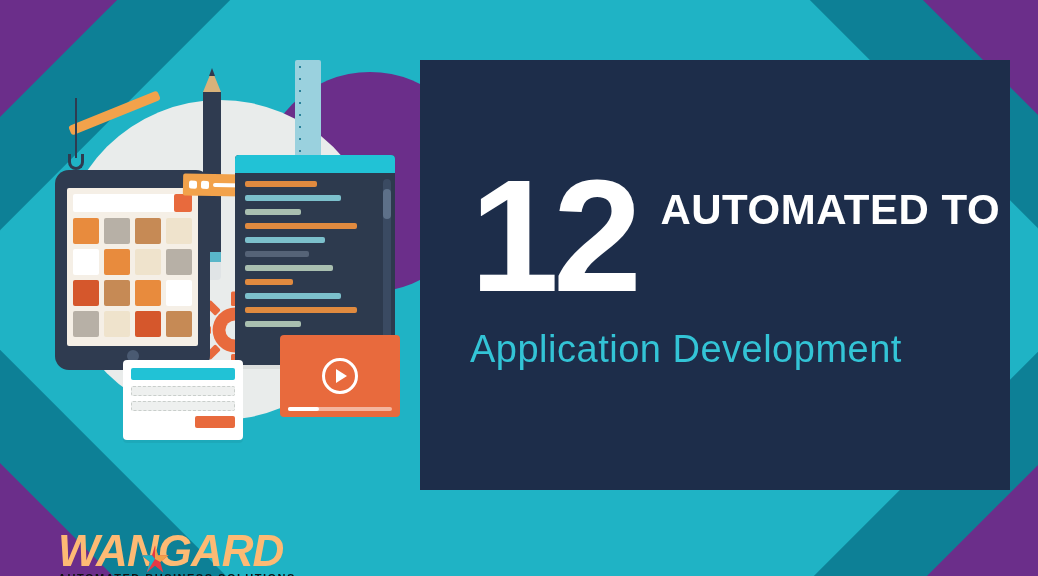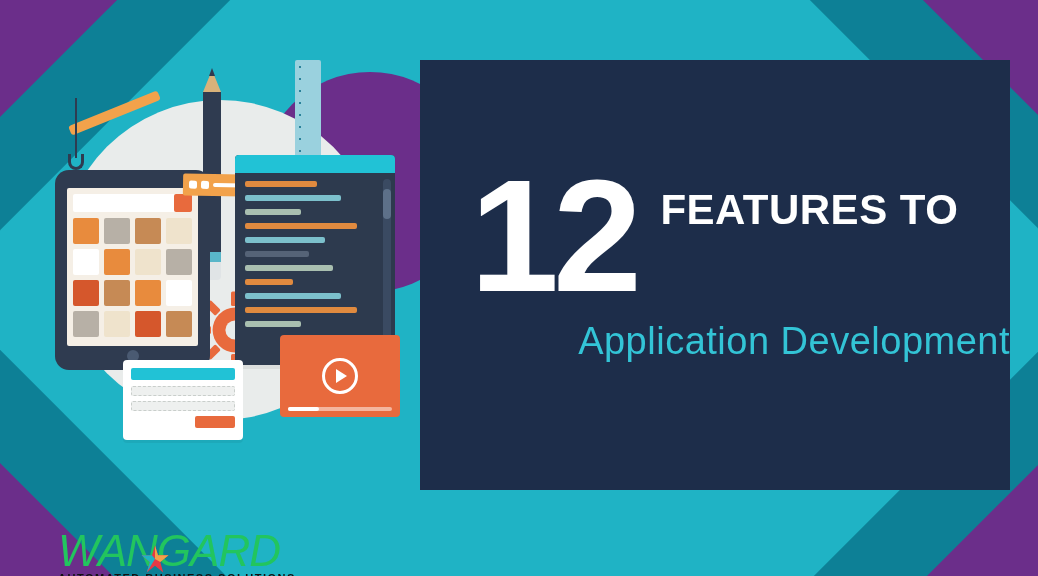--- a/index.html
+++ b/index.html
@@ -11,21 +11,21 @@
     .bg-layer-teal-light { position: absolute; width: 820px; height: 820px; background: #1fb3c5; transform: rotate(45deg); left: 110px; top: -120px; }
     .bg-layer-navy { position: absolute; width: 590px; height: 430px; background: #1d2d4a; right: 28px; top: 60px; }
     .bg-circle { position: absolute; width: 320px; height: 320px; border-radius: 50%; background: #e9eceb; left: 60px; top: 100px; }
     .bg-circle-purple { position: absolute; width: 220px; height: 220px; border-radius: 50%; background: #6b2e8a; left: 260px; top: 72px; }
 
     
     .headline { position: absolute; left: 470px; top: 164px; width: 540px; color: #fff; }
     .headline .twelve { font-size: 160px; font-weight: 800; line-height: 0.9; letter-spacing: -6px; display: inline-block; vertical-align: top; }
     .headline .lines { display: inline-block; margin-left: 20px; vertical-align: top; padding-top: 22px; }
     .headline .line1, .headline .line2 { font-size: 42px; font-weight: 800; line-height: 1.15; letter-spacing: 0.5px; }
-    .headline .sub { color: #33c4d6; font-size: 38px; font-weight: 400; margin-top: 12px; letter-spacing: 0.5px; text-align: right; }
+    .headline .sub { color: #33c4d6; font-size: 38px; font-weight: 400; margin-top: 20px; letter-spacing: 0.5px; }
 
     
     .illus { position: absolute; left: 55px; top: 60px; width: 380px; height: 420px; }
 
     
     .crane-arm { position: absolute; left: 8px; top: 30px; width: 96px; height: 10px; background: #f2a24b; border-radius: 3px; transform: rotate(-22deg); transform-origin: right center; }
     .crane-line { position: absolute; left: 20px; top: 38px; width: 2px; height: 60px; background: #2f3b50; }
     .crane-hook { position: absolute; left: 13px; top: 94px; width: 16px; height: 16px; border: 3px solid #2f3b50; border-top: none; border-radius: 0 0 10px 10px; }
 
     
@@ -75,39 +75,39 @@
     .video .bar::after { content:""; position:absolute; left:0; top:0; height:100%; width:30%; background:#fff; border-radius:2px;}
 
     
     .login { position: absolute; left: 68px; top: 300px; width: 120px; height: 80px; background: #fff; border-radius: 4px; box-shadow: 0 3px 0 rgba(0,0,0,.05); padding: 8px; }
     .login .h { height: 12px; background: #21c2d6; border-radius: 2px; margin-bottom: 6px; }
     .login .f { height: 10px; background: #eef0ef; border: 1px dashed #c9cecb; border-radius: 2px; margin-bottom: 5px; }
     .login .b { width: 40px; height: 12px; background: #e86a3d; border-radius: 2px; margin-left: auto; }
 
     
     .logo { position: absolute; left: 58px; bottom: -8px; }
-    .logo-name { font-size: 44px; font-weight: 400; letter-spacing: -1px; color: #22c55e; font-style: italic; }
+    .logo-name { font-size: 44px; font-weight: 700; letter-spacing: -1px; color: #fdba74; font-style: italic; }
     .logo-tag { font-size: 11px; font-weight: 700; letter-spacing: 1.5px; color: #111; margin-top: -4px; }
     .logo svg { position: absolute; left: 82px; top: 18px; width: 30px; height: 30px; }
 
   </style>
 </head>
 <body>
 
 <div class="bg-layer-purple"></div>
 <div class="bg-layer-teal-dark"></div>
 <div class="bg-layer-teal-light"></div>
 <div class="bg-circle-purple"></div>
 <div class="bg-circle"></div>
 <div class="bg-layer-navy"></div>
 
 <div class="headline">
   <span class="twelve">12</span>
   <span class="lines">
-    <div class="line1">FEATURES TO</div>
+    <div class="line1">AUTOMATED TO</div>
   </span>
   <div class="sub">Application Development</div>
 </div>
 
 <div class="illus">
 
   <div class="ruler"></div>
 
   <div class="pencil">
     <div class="tip"></div>

